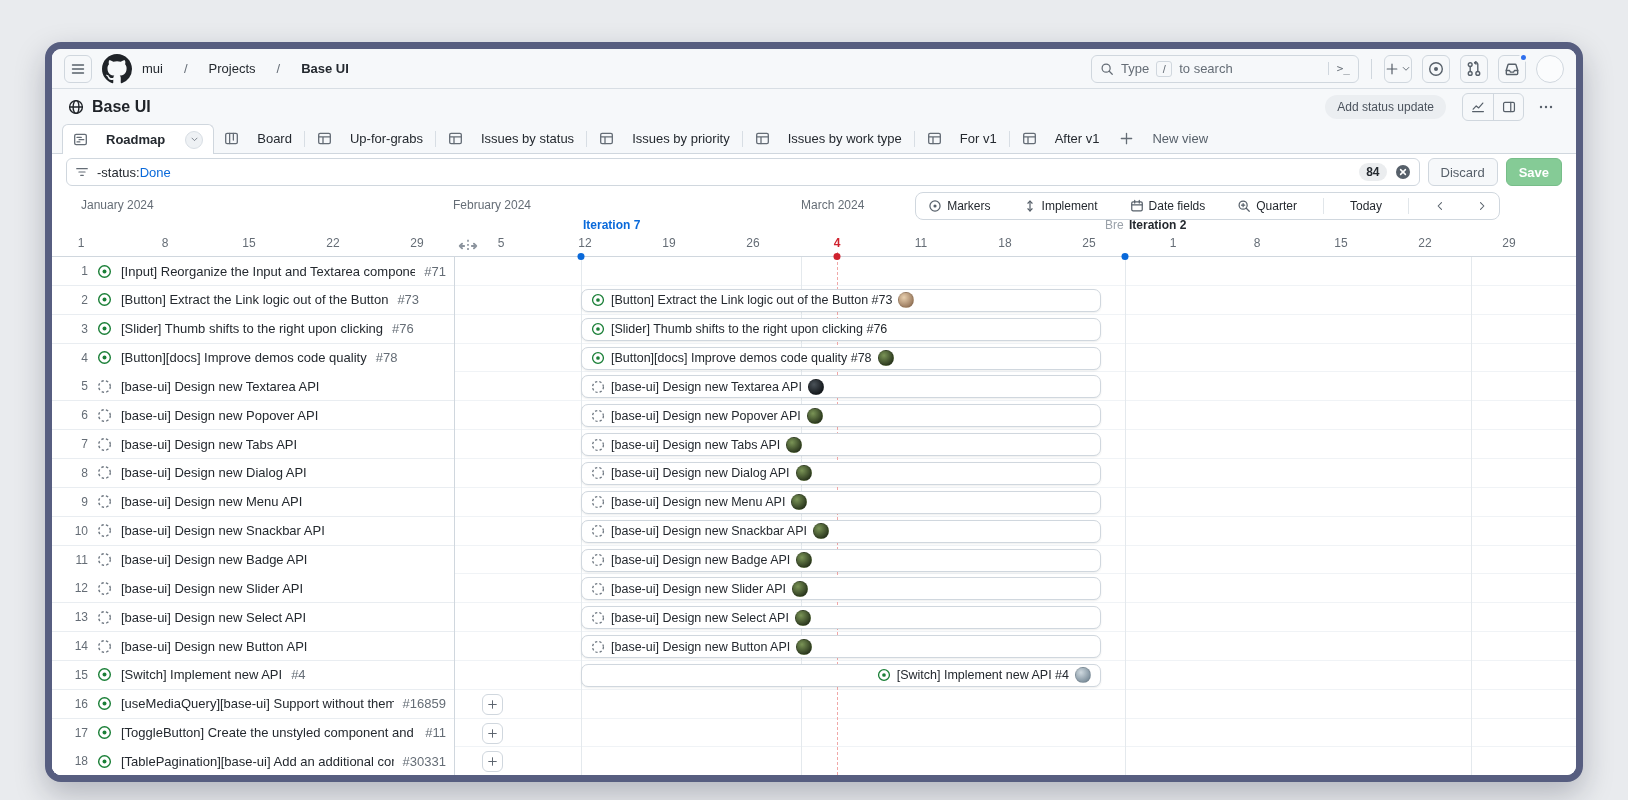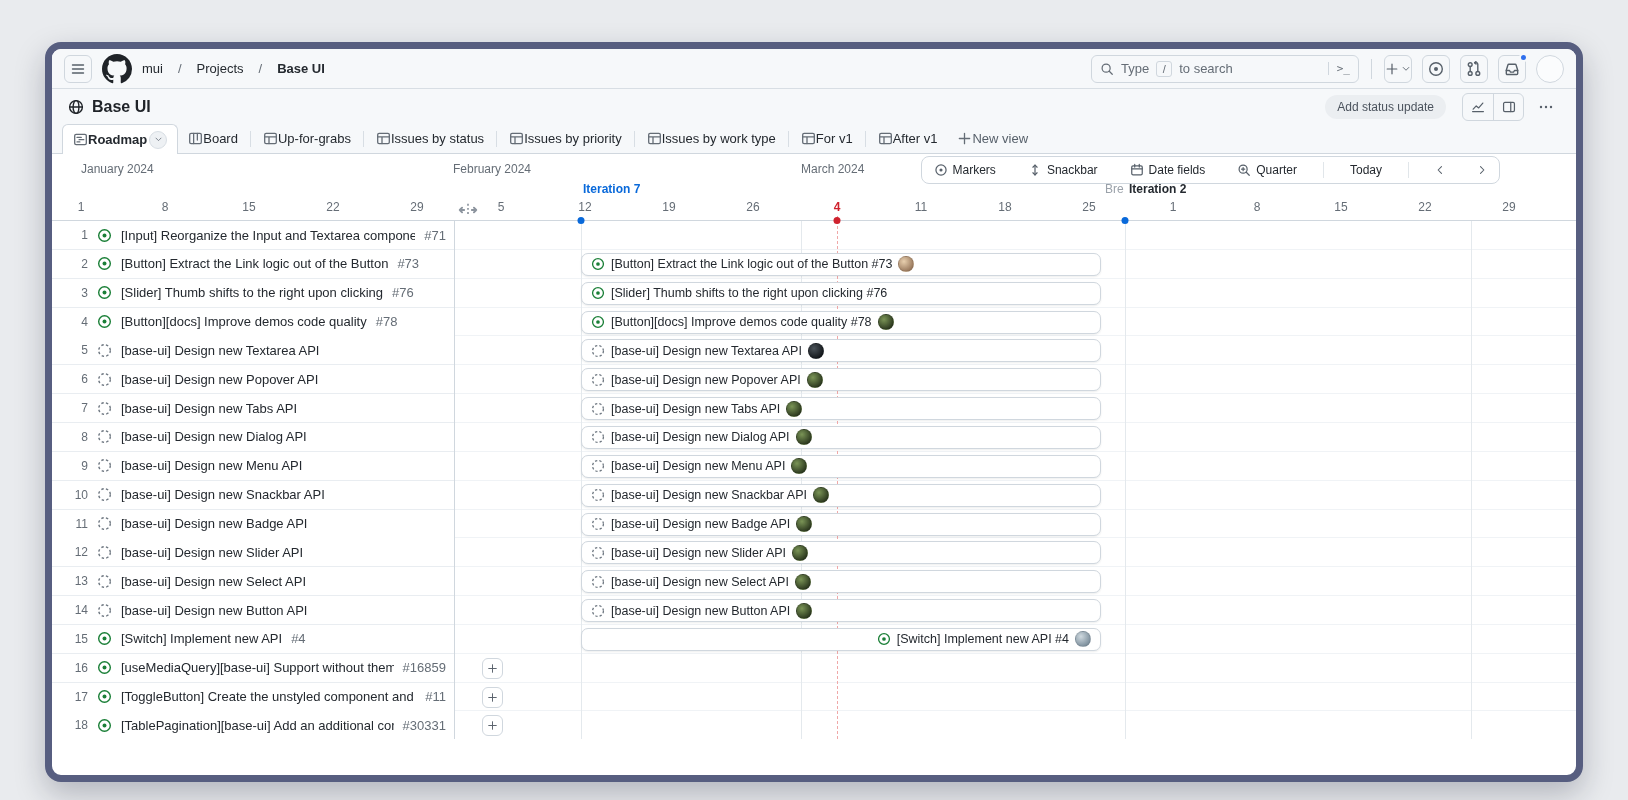--- a/index.html
+++ b/index.html
@@ -6,40 +6,40 @@
 html,body{width:1628px;height:800px}
 body{background:#e9ebee;font-family:"Liberation Sans","DejaVu Sans",sans-serif;color:#1f2328;position:relative;overflow:hidden}
 .window{position:absolute;left:45px;top:42px;width:1538px;height:740px;background:#fff;border:7px solid #575e80;border-radius:16px;overflow:hidden;box-shadow:0 12px 30px rgba(20,25,45,.25)}
 .icon{display:inline-flex;align-items:center;justify-content:center;flex-shrink:0}
 .icon svg{display:block}
 
 .app-header{height:40px;background:#f6f8fa;border-bottom:1px solid #d8dee4;display:flex;align-items:center;gap:10px;padding:0 12px}
 .icon-btn{height:28px;min-width:28px;display:inline-flex;align-items:center;justify-content:center;border:1px solid #d0d7de;border-radius:6px;background:transparent;color:#57606a;position:relative;gap:2px}
 .icon-btn.borderless{border:none}
 .gh-logo{color:#1f2328}
-.breadcrumb{display:flex;gap:15px;font-size:13px;align-items:center;color:#24292f}
+.breadcrumb{display:flex;gap:21px;font-size:13px;align-items:center;color:#24292f}
 .crumb-sep{color:#656d76}
 .crumb.bold{font-weight:700}
 .spacer{flex:1}
 .search-box{width:268px;height:28px;border:1px solid #d0d7de;border-radius:6px;display:flex;align-items:center;gap:7px;padding:0 8px;color:#656d76;font-size:13px;background:#f6f8fa}
 .slash-key{width:16px;height:16px;border:1px solid #d0d7de;border-radius:3px;font-size:11px;display:flex;align-items:center;justify-content:center;color:#656d76}
 .search-term{margin-left:auto;border-left:1px solid #d0d7de;padding-left:8px;font-family:"DejaVu Sans Mono",monospace;font-size:11px;color:#656d76}
 .header-divider{width:1px;height:20px;background:#d0d7de;margin:0 2px}
 .notif-dot{position:absolute;top:-3px;right:-3px;width:9px;height:9px;border-radius:50%;background:#2f6fed;border:2px solid #f6f8fa}
 .avatar-circle{width:28px;height:28px;border-radius:50%;background:#fbfcfd;border:1px solid #d0d7de}
 
 .title-row{height:35px;background:#f6f8fa;display:flex;align-items:center;padding:0 16px;gap:8px}
 .project-title{font-size:16px;font-weight:700;display:flex;gap:8px;align-items:center;color:#1f2328}
 .status-pill{height:24px;padding:0 12px;border-radius:12px;background:#ebeef1;color:#4b535d;font-size:12px;font-weight:500;display:flex;align-items:center;margin-right:8px}
 .seg-group{display:flex;border:1px solid #d0d7de;border-radius:6px;overflow:hidden}
 .seg-cell{width:30px;height:26px;display:flex;align-items:center;justify-content:center;color:#57606a}
 .seg-cell + .seg-cell{border-left:1px solid #d0d7de}
 
 .tabs-row{height:30px;background:#f6f8fa;display:flex;align-items:flex-end;padding:0 10px;border-bottom:1px solid #d0d7de}
-.tab{display:flex;align-items:center;gap:0;font-size:13px;color:#24292f;padding:0 10px;height:29px}
+.tab{display:flex;align-items:center;gap:18px;font-size:13px;color:#24292f;padding:0 10px;height:29px}
 .tab .icon{color:#656d76}
 .tab.active{background:#fff;border:1px solid #d0d7de;border-bottom:none;border-radius:6px 6px 0 0;font-weight:600;height:30px;margin-bottom:-1px;z-index:2}
 .tab.new-view{color:#57606a}
 .caret-pill{width:18px;height:18px;border-radius:50%;background:#eef1f4;border:1px solid #d8dee4;display:flex;align-items:center;justify-content:center;color:#57606a;margin-left:2px}
 .tab-divider{width:1px;height:16px;background:#d8dee4;margin:0 2px;align-self:center}
 
 .filter-row{height:36px;background:#fff;display:flex;align-items:center;gap:8px;padding:0 14px}
 .filter-input{flex:1;height:28px;border:1px solid #d0d7de;border-radius:6px;display:flex;align-items:center;gap:8px;padding:0 8px;font-size:13px;color:#656d76}
 .q-dark{color:#24292f}
 .q-blue{color:#0969da}
@@ -292,40 +292,61 @@
       <div class="tab new-view">
         <span class="icon">
           <svg width="15" height="15" viewBox="0 0 16 16">
             <path d="M8 2.5v11M2.5 8h11" fill="none" stroke="currentColor" stroke-width="1.4" stroke-linecap="round" stroke-linejoin="round"></path>
           </svg>
         </span>
         <span class="tab-label">New view</span>
       </div>
     </div>
 
+  <div class="filter-row">
+    <div class="filter-input">
+      <span class="icon">
+          <svg width="14" height="14" viewBox="0 0 16 16">
+            <path d="M2 4.2h12M4.5 8h7M6.5 11.8h3" fill="none" stroke="currentColor" stroke-width="1.4" stroke-linecap="round" stroke-linejoin="round"></path>
+          </svg>
+        </span>
+      <span>
+        <span class="q-dark">-status:</span><span class="q-blue">Done</span>
+      </span>
+      <span class="count-badge">84</span>
+      <span class="icon x-circle">
+          <svg width="16" height="16" viewBox="0 0 16 16">
+            <circle cx="8" cy="8" r="7" fill="currentColor" stroke="none"></circle>
+            <path d="M5.6 5.6l4.8 4.8M10.4 5.6l-4.8 4.8" fill="none" stroke="#fff" stroke-width="1.5" stroke-linecap="round"></path>
+          </svg>
+        </span>
+    </div>
+    <button class="btn">Discard</button>
+    <button class="btn save">Save</button>
+  </div>
 
   <div class="board">
     <div class="toolbar">
         <div class="tb-item">
           <span class="icon">
             <svg width="14" height="14" viewBox="0 0 16 16">
               <circle cx="8" cy="8" r="5.8" fill="none" stroke="currentColor" stroke-width="1.4" stroke-linecap="round" stroke-linejoin="round"></circle>
               <circle cx="8" cy="8" r="1.8" fill="currentColor"></circle>
             </svg>
           </span>
           <span>Markers</span>
         </div>
         <div class="tb-item">
           <span class="icon">
             <svg width="14" height="14" viewBox="0 0 16 16">
               <path d="M8 2.4v11.2" fill="none" stroke="currentColor" stroke-width="1.4" stroke-linecap="round" stroke-linejoin="round"></path>
               <path d="M5.6 4.8 8 2.4l2.4 2.4M5.6 11.2 8 13.6l2.4-2.4" fill="none" stroke="currentColor" stroke-width="1.4" stroke-linecap="round" stroke-linejoin="round"></path>
             </svg>
           </span>
-          <span>Snackbar</span>
+          <span>Implement</span>
         </div>
         <div class="tb-item">
           <span class="icon">
             <svg width="14" height="14" viewBox="0 0 16 16">
               <rect x="2" y="3.2" width="12" height="10.4" rx="1.5" fill="none" stroke="currentColor" stroke-width="1.4" stroke-linecap="round" stroke-linejoin="round"></rect>
               <path d="M2 6.6h12M5.4 1.6v3M10.6 1.6v3" fill="none" stroke="currentColor" stroke-width="1.4" stroke-linecap="round" stroke-linejoin="round"></path>
             </svg>
           </span>
           <span>Date fields</span>
         </div>

